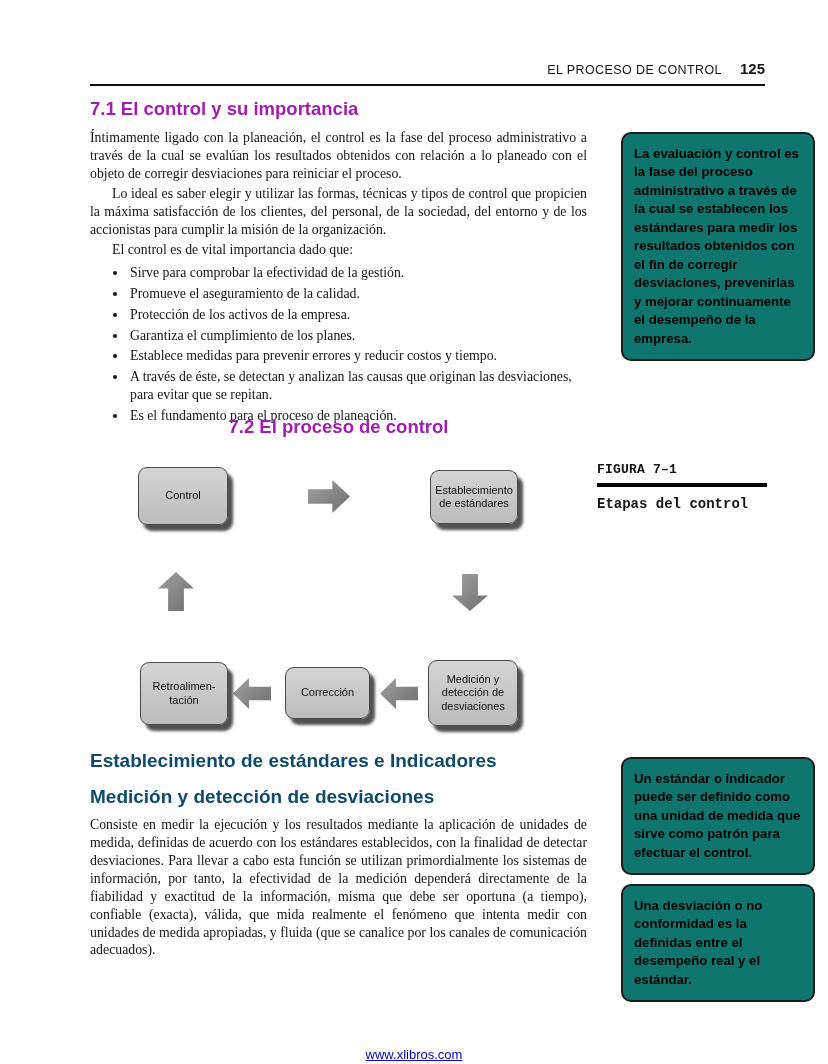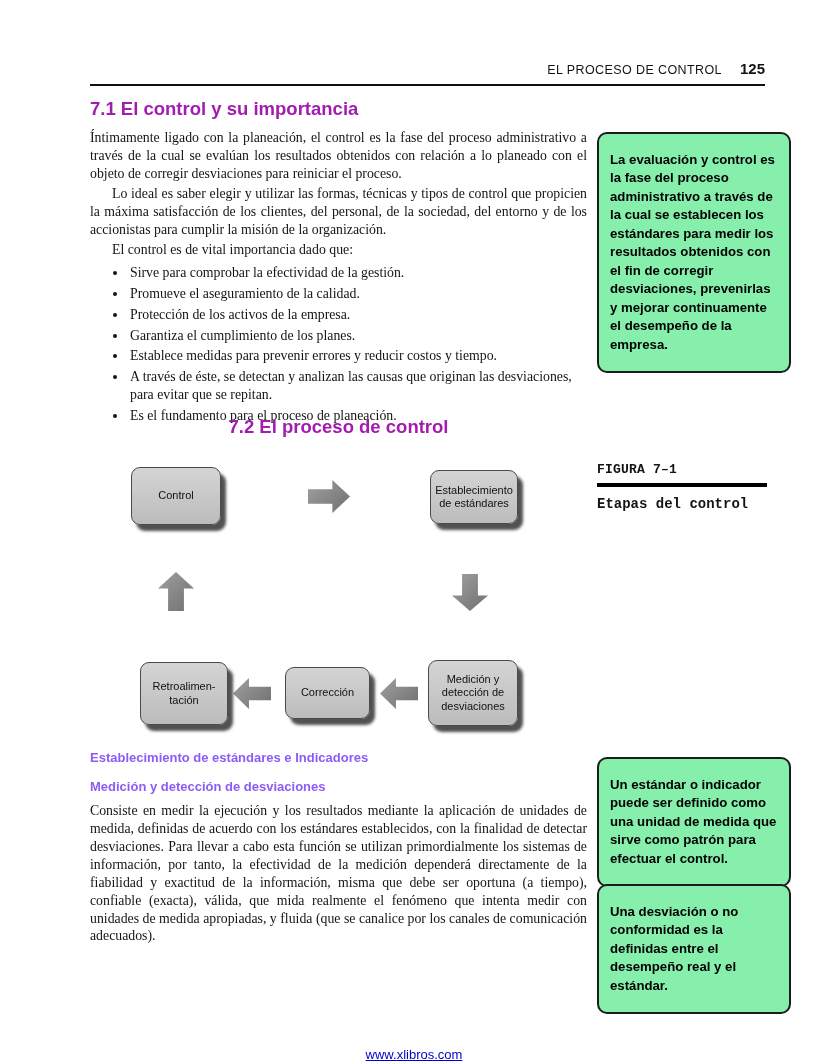--- a/index.html
+++ b/index.html
@@ -37,31 +37,31 @@
     font-size:13.8px;line-height:1.3;margin:0 0 2px 0;text-align:justify;
   }
   p.indent{text-indent:22px;}
   ul.bullets{
     margin:6px 0 0 0;padding:0 0 0 38px;list-style:disc;
     font-size:13.8px;line-height:1.32;
   }
   ul.bullets li{margin:0 0 2.5px 0;padding-left:2px;text-align:left;}
   h2.sub-title{
     font-family:"Liberation Sans", sans-serif;
-    font-size:13px;font-weight:bold;margin:0 0 8px 0;color:#8b5cf6;
+    font-size:19px;font-weight:bold;margin:0 0 8px 0;color:#0c4a6e;
   }
   .sub-block{margin-bottom:14px;}
   
   .side-note{
-    position:absolute;left:597px;width:168px;
+    position:absolute;left:621px;width:168px;
     border:2px solid #1c1c1c;border-radius:10px;
-    padding:17px 11px;
+    padding:11px 11px;
     font-family:"Liberation Sans", sans-serif;
     font-size:13.2px;font-weight:bold;line-height:1.4;color:#000;
-    background:#86efac;
+    background:#0f766e;
   }
   .note-1{top:120px;}
   .note-2{top:745px;}
   .note-3{top:872px;}
   
   .figure-label-block{
     position:absolute;left:597px;top:450px;width:170px;
     font-family:Liberation Mono, monospace;
   }
   .figure-label{font-size:13px;font-weight:bold;letter-spacing:.2px;}
@@ -82,21 +82,21 @@
   .arrow{
     position:absolute;
     background:linear-gradient(135deg,#a0a0a0,#6f6f6f);
     filter:drop-shadow(3px 3px 2px rgba(45,45,45,0.8));
   }
   .arrow-right{clip-path:polygon(0 28%,58% 28%,58% 0,100% 50%,58% 100%,58% 72%,0 72%);}
   .arrow-left{clip-path:polygon(100% 28%,42% 28%,42% 0,0 50%,42% 100%,42% 72%,100% 72%);}
   .arrow-down{clip-path:polygon(28% 0,72% 0,72% 58%,100% 58%,50% 100%,0 58%,28% 58%);}
   .arrow-up{clip-path:polygon(50% 0,100% 42%,72% 42%,72% 100%,28% 100%,28% 42%,0 42%);}
   
-  .n-control{left:41px;top:10px;width:90px;height:58px;}
+  .n-control{left:48px;top:10px;width:90px;height:58px;}
   .n-establecimiento{left:340px;top:13px;width:88px;height:54px;}
   .n-medicion{left:338px;top:203px;width:90px;height:66px;}
   .n-correccion{left:195px;top:210px;width:85px;height:52px;}
   .n-retro{left:50px;top:205px;width:88px;height:63px;}
   .a-right{left:218px;top:23px;width:42px;height:33px;}
   .a-down{left:362px;top:117px;width:36px;height:37px;}
   .a-left1{left:290px;top:221px;width:38px;height:31px;}
   .a-left2{left:143px;top:221px;width:38px;height:31px;}
   .a-up{left:68px;top:115px;width:36px;height:39px;}
   

